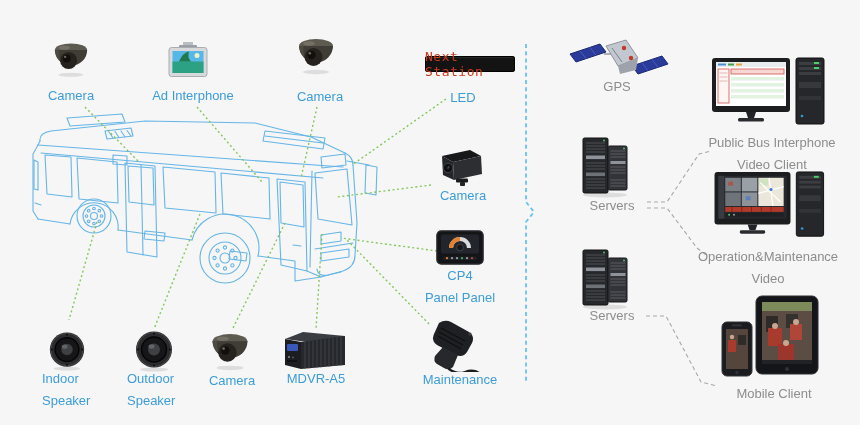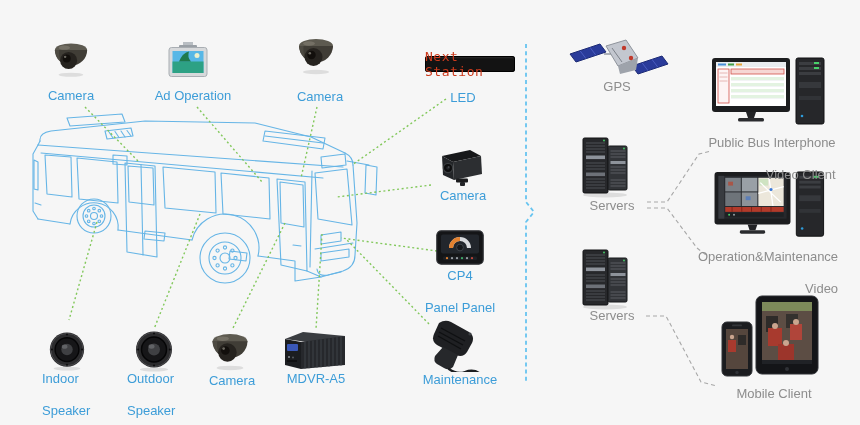--- a/index.html
+++ b/index.html
@@ -12,21 +12,21 @@
   svg { display:block; }
   .overlay { position:absolute; left:0; top:0; }
   .icon { position:absolute; }
   .icon svg { width:100%; height:100%; }
   .lbl {
     position:absolute; font-size:13px; line-height:13px;
     color:#3d9dd8; white-space:nowrap;
   }
   .lbl.center { transform:translateX(-50%); text-align:center; }
   .lbl.gray { color:#8d8d8d; }
-  .lbl .l2 { margin-top:19px;text-align:right; }
+  .lbl .l2 { margin-top:9px; }
   .led {
     position:absolute; left:425px; top:56px; width:90px; height:16px;
     background:#131313; border-radius:3px;
     display:flex; align-items:center; justify-content:center;
     box-shadow: inset 0 0 0 1px #000, inset 0 2px 2px rgba(255,255,255,.10);
   }
   .led span {
     font-family:"DejaVu Sans Mono", monospace;
     font-size:13px; color:#cc3a1c; letter-spacing:.5px;
   }
@@ -465,21 +465,21 @@
         <use href="#sym-desktop-ops"></use>
       </svg>
   </div>
   <div class="icon" style="left:720px; top:294px; width:102px; height:86px;">
     <svg viewBox="0 0 102 86">
         <use href="#sym-mobile"></use>
       </svg>
   </div>
 
   <div class="lbl center" style="left:71px; top:89px;">Camera</div>
-  <div class="lbl center" style="left:193px; top:89px;">Ad Operation</div>
+  <div class="lbl center" style="left:193px; top:89px;">Ad Interphone</div>
   <div class="lbl center" style="left:320px; top:90px;">Camera</div>
   <div class="lbl center" style="left:463px; top:91px;">LED</div>
   <div class="lbl center" style="left:463px; top:189px;">Camera</div>
   <div class="lbl center" style="left:460px; top:269px;">
     <div>CP4</div>
     <div class="l2">Panel Panel</div>
   </div>
   <div class="lbl center" style="left:460px; top:373px;">Maintenance</div>
   <div class="lbl center" style="left:316px; top:372px;">MDVR-A5</div>
   <div class="lbl center" style="left:232px; top:374px;">Camera</div>

